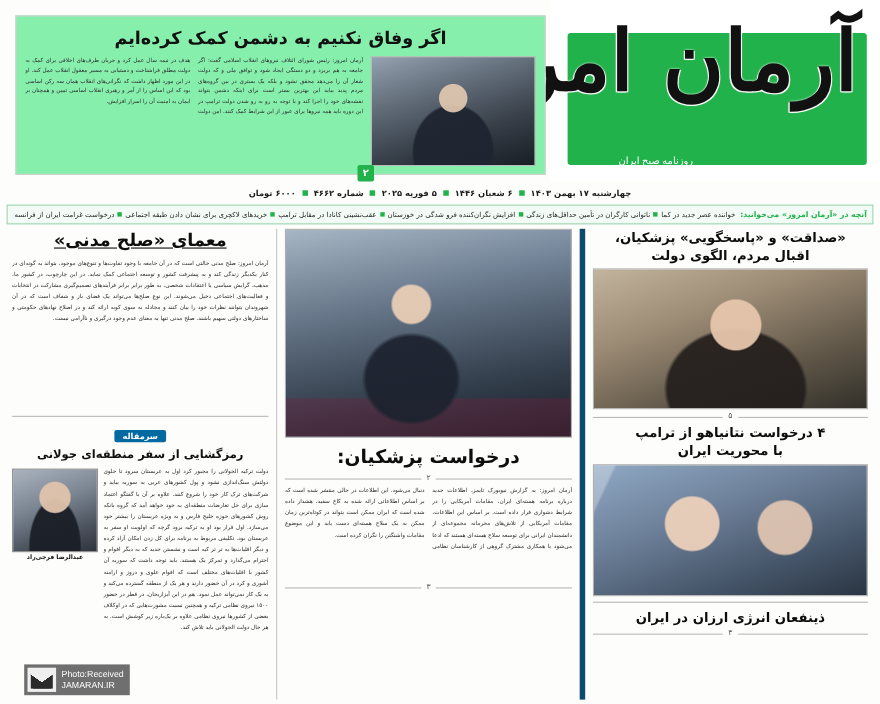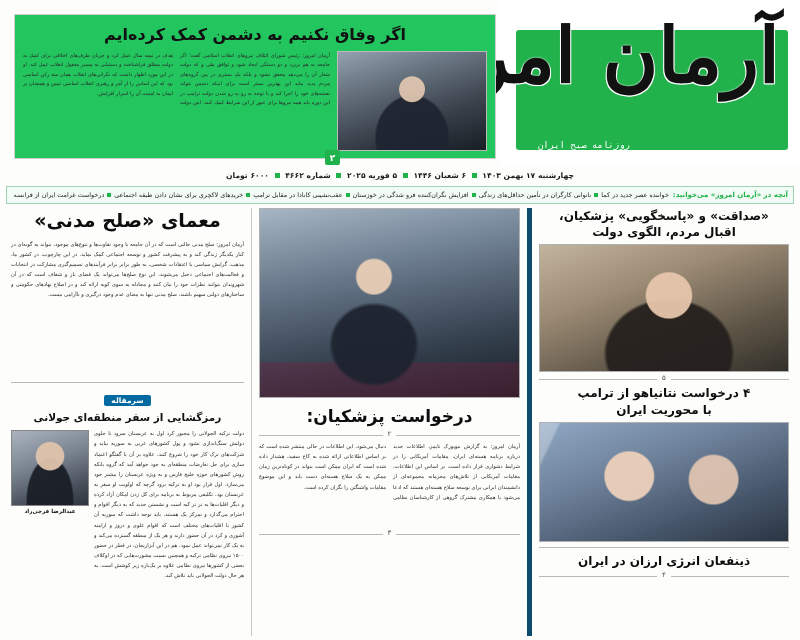--- a/index.html
+++ b/index.html
@@ -42,31 +42,31 @@
     text-align: right;
     white-space: nowrap;
     text-shadow: 0 0 2px #fff, 1px 1px 0 #fff, -1px 1px 0 #fff;
     direction: rtl;
   }
   .logo-sub {
     position: absolute;
     bottom: 14px; right: 170px;
     font-size: 9px;
     color: #ffffff;
-    font-family: Liberation Mono, monospace;
+    font-family: Liberation Serif, serif;
     direction: rtl;
   }
 
   
   .topstory {
     position: absolute;
     top: 14px; right: 304px;
     width: 482px; height: 145px;
     border: 1px solid #cfcfcf;
-    background: #22c55e;
+    background: #86efac;
     padding: 6px 8px 4px 8px;
     overflow: hidden;
   }
   .topstory-title {
     font-size: 16px; font-weight: 700;
     color: #111;
     text-align: center;
     direction: rtl;
     line-height: 1.25;
     margin: 4px 0 6px 0;
@@ -181,22 +181,22 @@
   }
   .col-right { width: 262px; flex: 0 0 262px; padding: 0 5px 0 7px; }
   .col-center { flex: 1; padding: 0 7px; border-right: 5px solid #0c4a6e; border-left: 1px solid #c8c8c8; }
   .col-left { width: 245px; flex: 0 0 245px; padding: 0 7px 0 5px; }
 
   .h-main {
     font-size: 17px; font-weight: 700; color: #0d0d0d;
     text-align: center; direction: rtl; line-height: 1.35;
   }
   .h-lg {
-    font-size: 19px; font-weight: 700; color: #0d0d0d;
-    text-align: center; direction: rtl; line-height: 1.35;
+    font-size: 16px; font-weight: 700; color: #0d0d0d;
+    text-align: center; direction: rtl; line-height: 1.35; text-decoration: underline;
   }
   .h-md {
     font-size: 12px; font-weight: 700; color: #0d0d0d;
     text-align: center; direction: rtl; line-height: 1.35;
   }
   .h-sm {
     font-size: 10.5px; font-weight: 700; color: #111;
     text-align: center; direction: rtl; line-height: 1.3;
   }
   .body-text {
@@ -406,14 +406,21 @@
         <div class="author-box">
           <div class="author-photo"></div>
           <div class="author-name">عبدالرضا فرجی‌راد</div>
         </div>
         <div class="body-text" style="height:168px">دولت ترکیه الجولانی را مجبور کرد اول به عربستان سرود تا جلوی دولتش سنگ‌اندازی نشود و پول کشورهای عربی به سوریه بیاید و شرکت‌های ترک کار خود را شروع کنند. علاوه بر آن با گفتگو اعتماد سازی برای حل تعارضات منطقه‌ای به جود خواهد آمد که گروه بانکه روش کشورهای حوزه خلیج فارس و به ویژه عربستان را بیشتر خود می‌سازد. اول قرار بود او به ترکیه برود گرچه که اولویت او سفر به عربستان بود. تکلیفی مربوط به برنامه برای کل زدن امکان آزاد کرده و دیگر اقلیات‌ها به تر تر کیه است و نشستن جدید که به دیگر اقوام و احترام می‌گذارد و تمرکز یک هستند. باید توجه داشت که سوریه آن کشور با اقلیات‌های مختلف است که اقوام علوی و دروز و ارامنه آشوری و کرد در آن حضور دارند و هر یک از منطقه گسترده می‌کند و به یک کار نمی‌تواند عمل نمود. هم در این آبزاریجان، در قطر در حضور ۱۵۰۰ نیروی نظامی ترکیه و همچنین نسبت مشورت‌هایی که در اوکلاف بعضی از کشورها نیروی نظامی علاوه بر یک‌باره زیر کوشش است. به هر حال دولت الجولانی باید تلاش کند.</div>
       </div>
     </div>
 
   </div>
 
+  <div class="watermark">
+    <div class="wm-logo"></div>
+    <div class="wm-text">
+      <div>Photo:Received</div>
+      <div>JAMARAN.IR</div>
+    </div>
+  </div>
 
 </div>
 
 </body></html>

